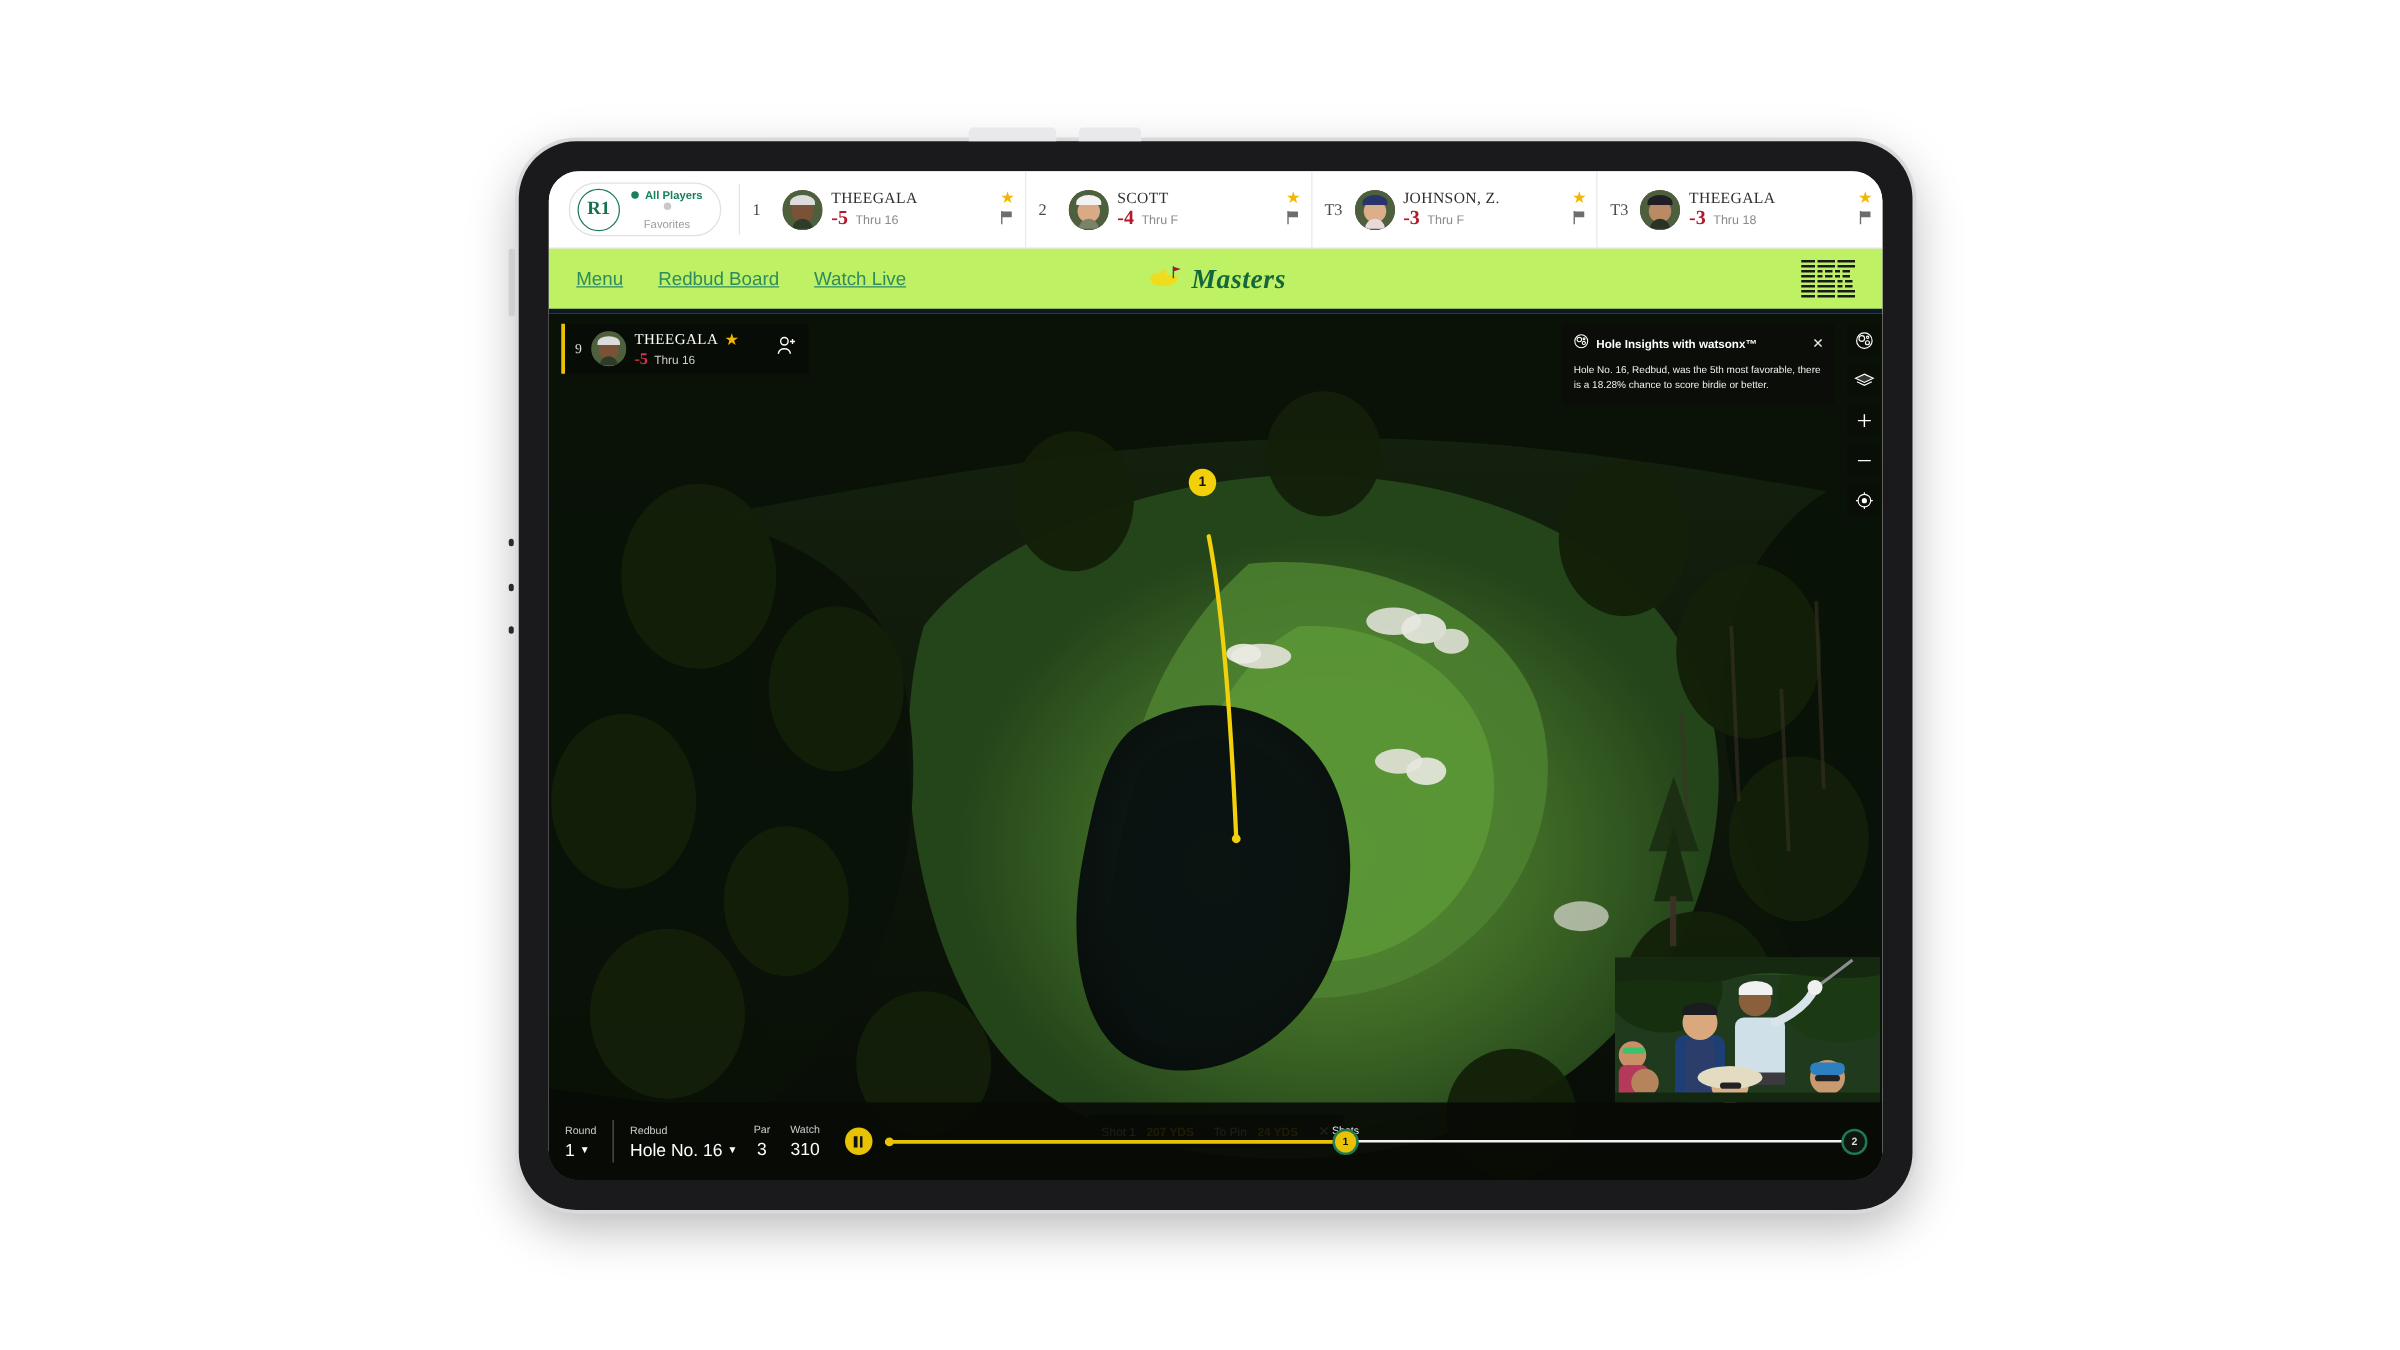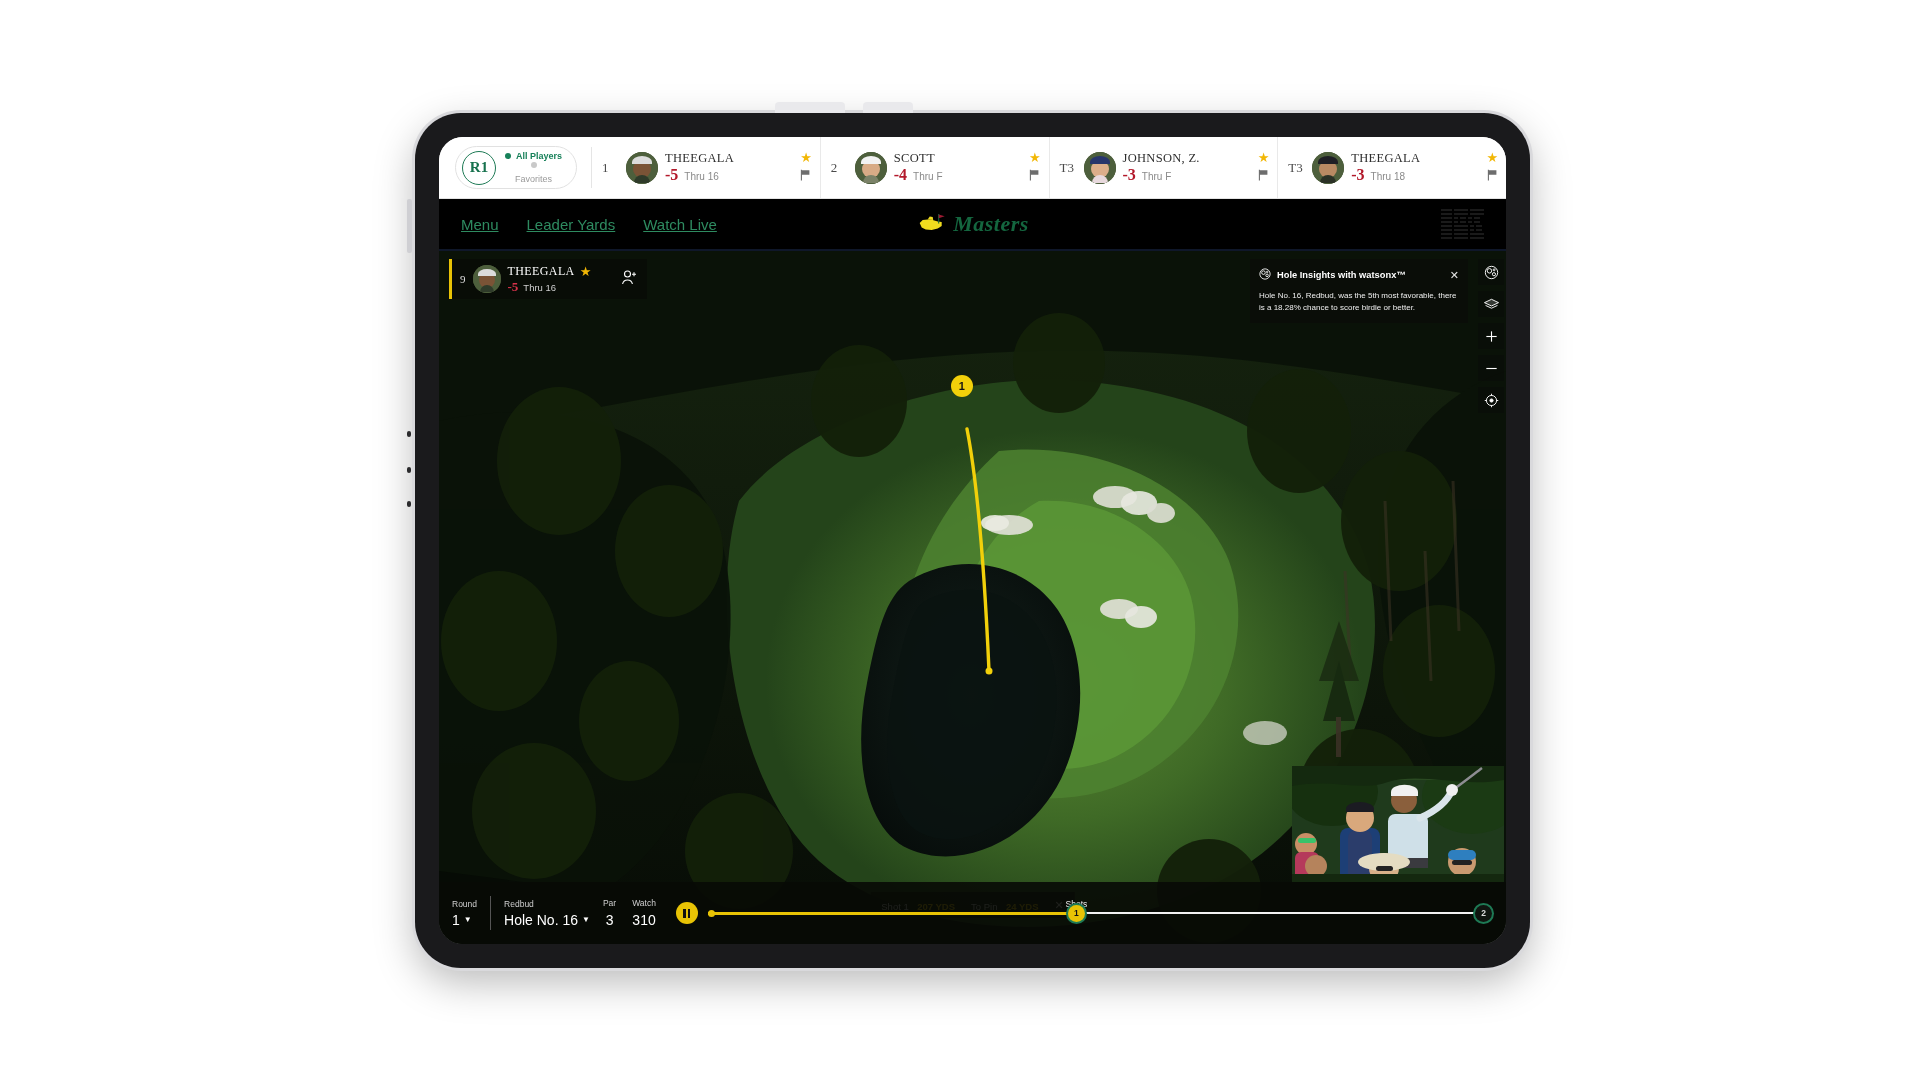--- a/index.html
+++ b/index.html
@@ -71,22 +71,22 @@
   .p-bot{ display:flex; align-items:baseline; gap:6px; }
   .p-score{ font-family:"Liberation Serif", serif; font-size:16px; font-weight:700; color:#b3192b; }
   .p-thru{ font-size:10px; color:#8a8a8a; }
   .star{ color:#f2b705; font-size:13px; line-height:1; }
   .p-icons{ display:flex; flex-direction:column; justify-content:space-between;
     align-items:center; height:34px; padding-right:2px; }
   .flag-ic{ color:#6d6d6d; }
 
   
   #masters-nav{
-    height:52px; display:flex; align-items:center; background:#000000; position:relative;
-    border-bottom:2px solid #0f172a;
+    height:52px; display:flex; align-items:center; background:#bef264; position:relative;
+    border-bottom:4px solid #0f172a;
   }
   .nav-links{ display:flex; gap:28px; margin-left:22px; }
   .nav-link{ color:#2e8b60; font-size:15px; }
   #masters-logo{ position:absolute; left:50%; transform:translateX(-50%);
     display:flex; align-items:center; gap:3px; }
   #logo-mark{ position:relative; width:34px; height:24px; }
   #masters-word{ font-family:"Liberation Serif", serif; font-style:italic;
     font-weight:700; font-size:22px; color:#14663f; letter-spacing:.5px; }
   #ibm-logo{ position:absolute; right:22px; display:flex; flex-direction:column;
     gap:1.6px; }
@@ -317,21 +317,21 @@
                   <path d="M1.4 1.2 h8 v4.6 h-8 z" fill="#6d6d6d" stroke="none"></path>
                 </svg></span>
             </div>
           </div>
         </div>
     </div>
 
     <div id="masters-nav">
       <div class="nav-links">
         <a class="nav-link" href="#">Menu</a>
-        <a class="nav-link" href="#">Leader Yards</a>
+        <a class="nav-link" href="#">Redbud Board</a>
         <a class="nav-link" href="#">Watch Live</a>
       </div>
 
       <div id="masters-logo">
         <div id="logo-mark">
           <svg viewBox="0 0 34 24" width="34" height="24" aria-hidden="true">
             <path d="M3 11 L6 8 L11 7.5 L16 8 L21 9.5 L25 10 L25 14 L21 16.5 L15 18 L9 17.5 L5 15.5 Z" fill="#f0dc1e"></path>
             <path d="M11 7.5 L13 4.5 L16 5 L16.5 8 Z" fill="#f0dc1e"></path>
             <line x1="22" y1="2" x2="22" y2="11.5" stroke="#14663f" stroke-width="1.1"></line>
             <path d="M22 2.4 L28 4.2 L22 6.2 Z" fill="#9e1b32"></path>

